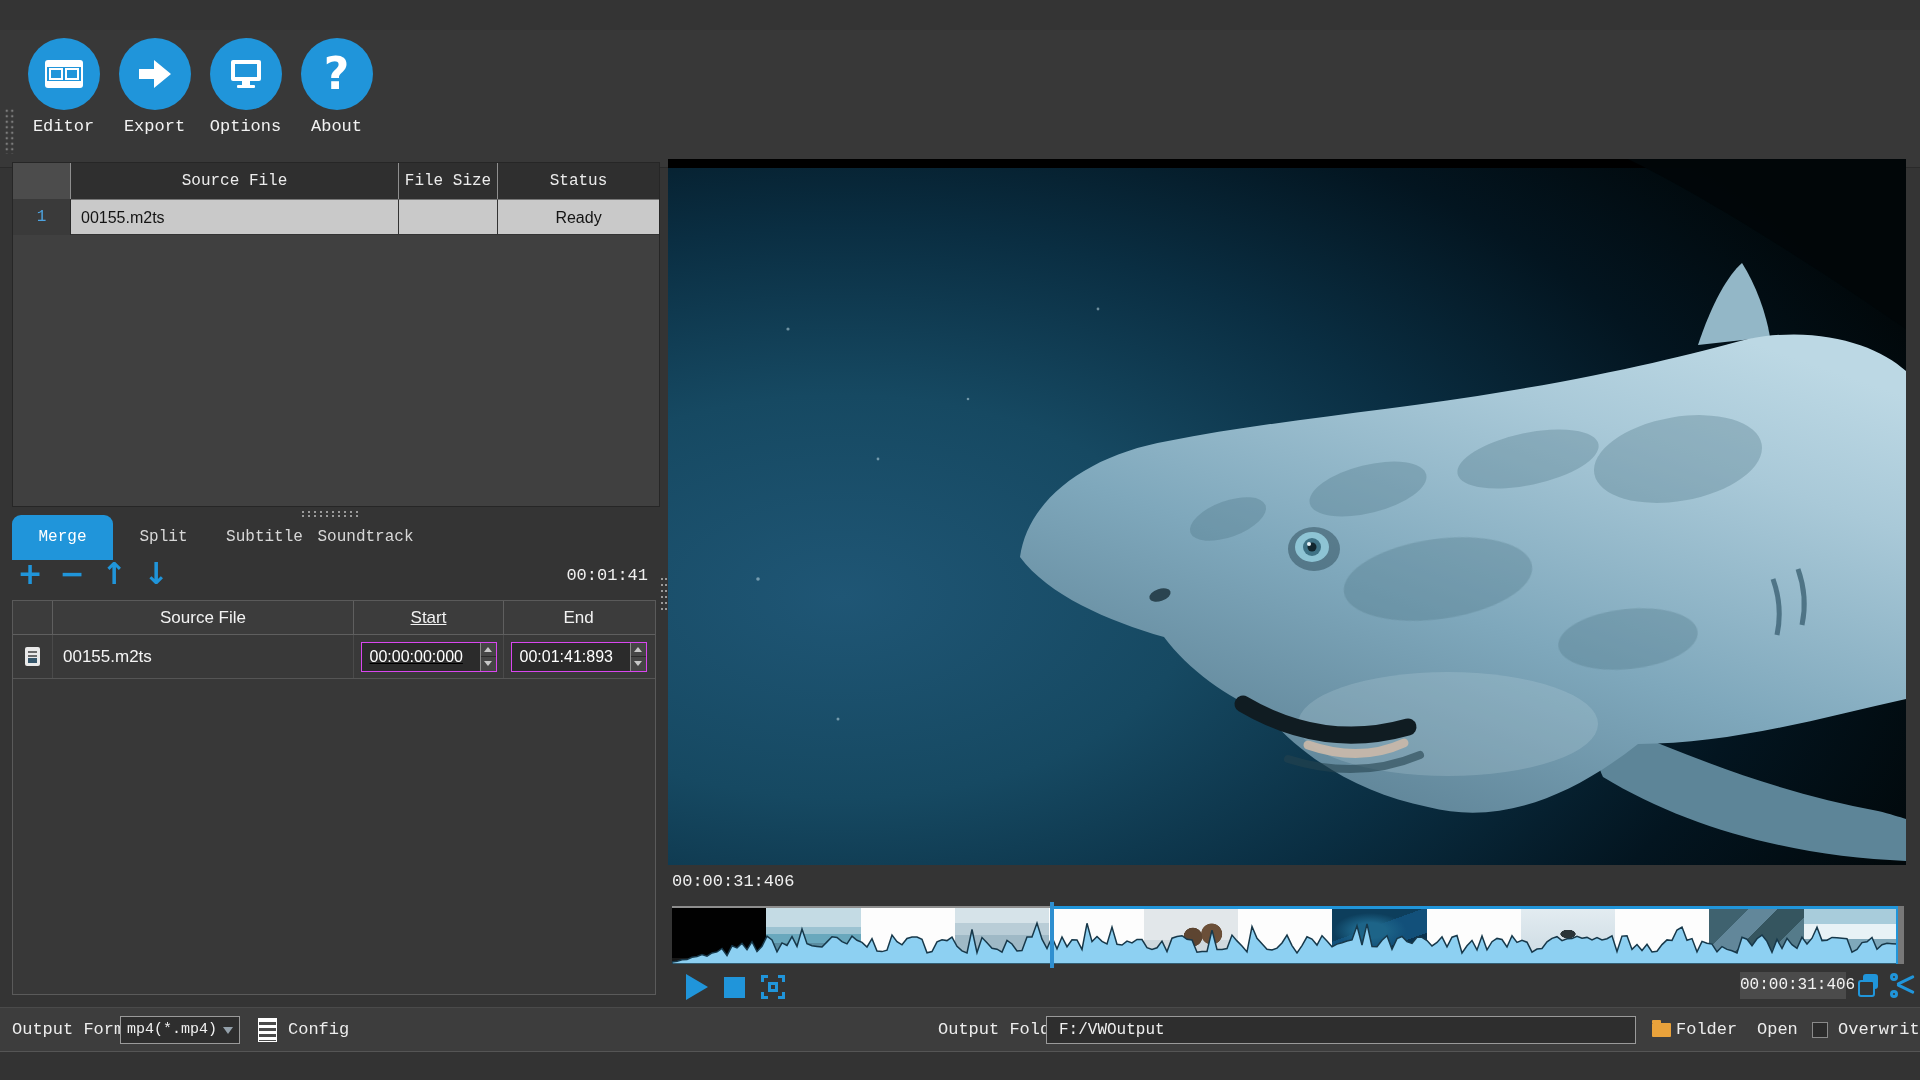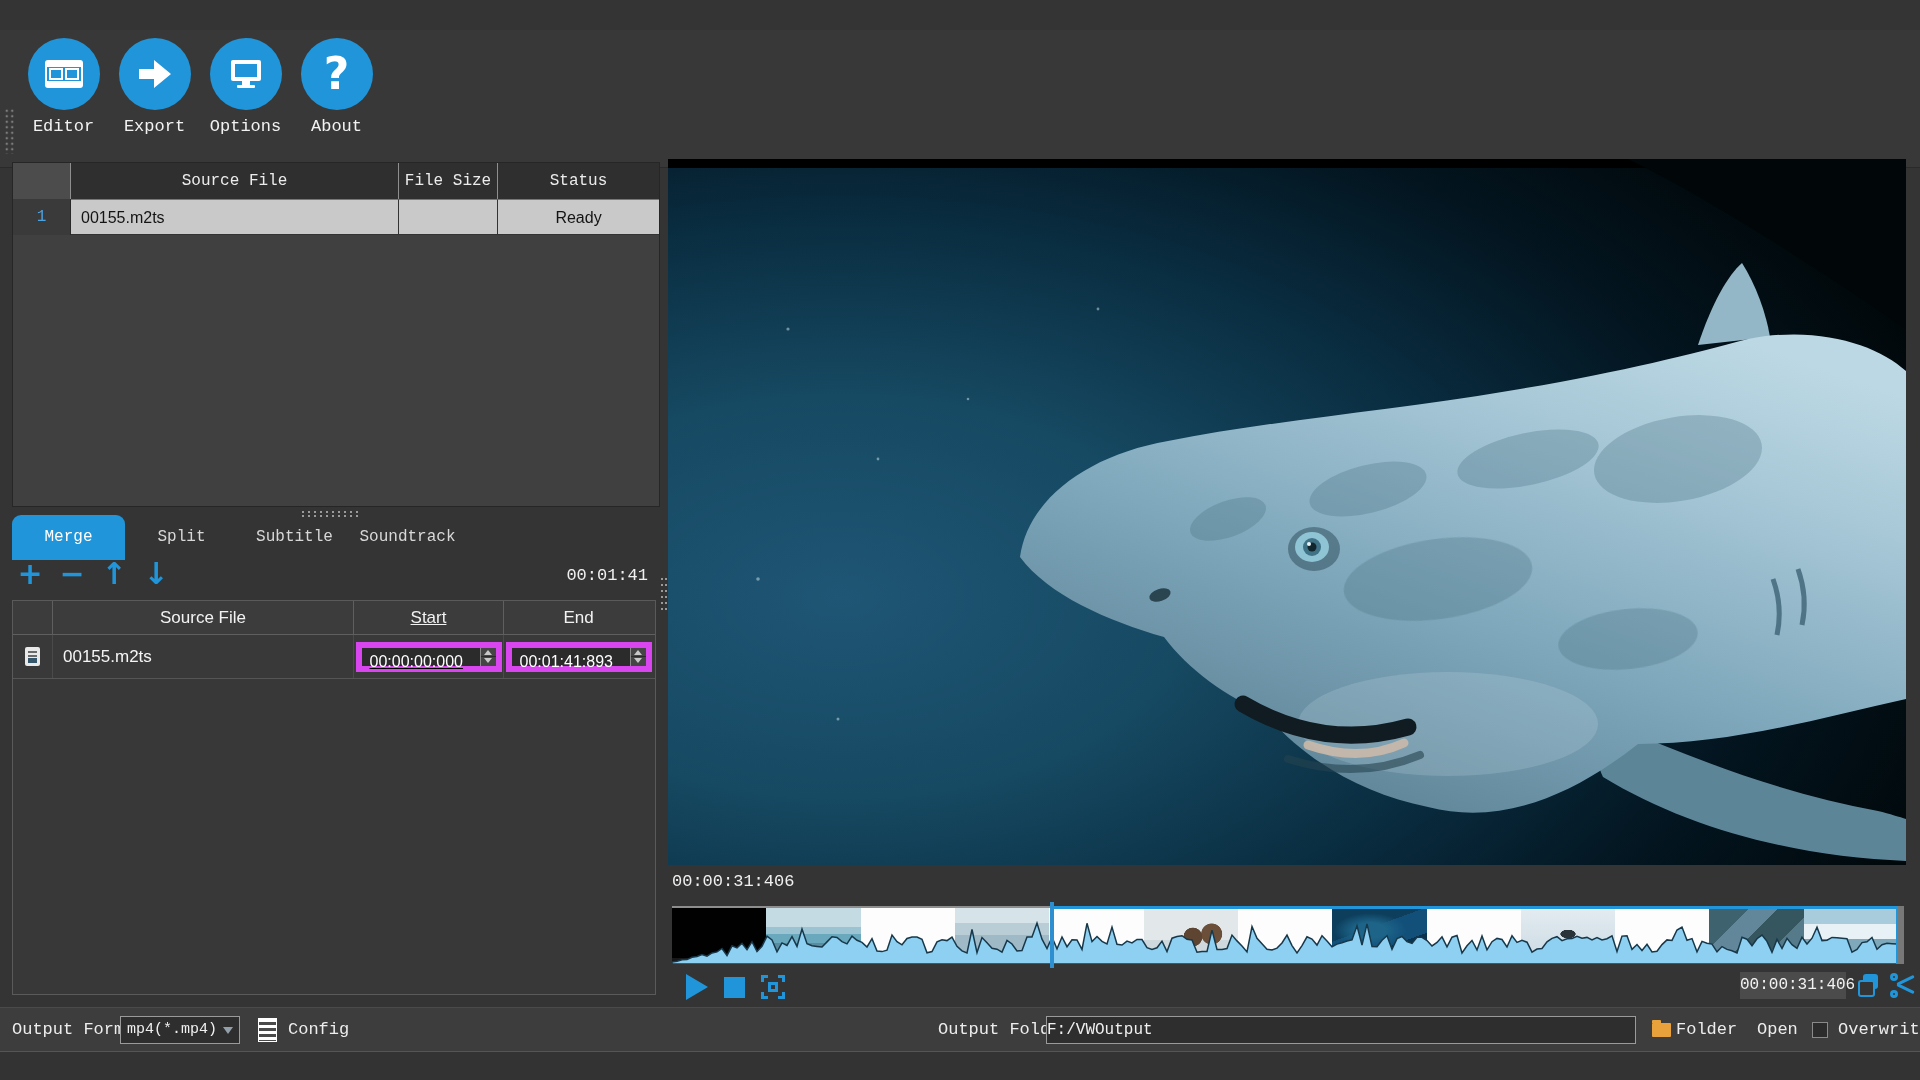--- a/index.html
+++ b/index.html
@@ -57,41 +57,41 @@
   .ft-row{display:flex;height:36px;}
   .ft-num{width:58px;background:#3a3a3a;font:16px/36px var(--mono);color:#4da3e0;text-align:center;border-right:1px solid #2a2a2a;}
   .ft-row .cell{background:var(--selected-row);color:#141414;font:16px/36px var(--sans);border-right:1px solid #333;border-bottom:1px solid #333;border-top:1px solid #777;}
   .ft-row .c-src{padding-left:10px;}
   .ft-row .c-status{text-align:center;}
 
   .hsplit{position:absolute;left:300px;top:510px;width:60px;height:8px;background:radial-gradient(circle,#9a9a9a 1px,transparent 1.3px) 0 0/6px 4px;cursor:row-resize;}
 
   
   .tabs{position:absolute;left:12px;top:515px;height:45px;display:flex;}
-  .tab{width:113px;text-align:center;font:16px/45px var(--mono);color:#d8d8d8;cursor:pointer;}
+  .tab{width:101px;text-align:center;font:16px/45px var(--mono);color:#d8d8d8;cursor:pointer;}
   .tab.active{background:var(--accent);color:#fff;border-radius:9px 9px 0 0;}
 
   
   .merge-tools{position:absolute;left:16px;top:558px;display:flex;gap:14px;}
   .mt-btn{width:28px;height:34px;font:bold 30px/32px var(--glyph);color:var(--accent);text-align:center;cursor:pointer;}
   .merge-duration{position:absolute;left:12px;top:564px;width:636px;text-align:right;font:17px/24px var(--mono);color:#f0f0f0;}
   .vsplit{position:absolute;left:660px;top:576px;width:8px;height:34px;background:radial-gradient(circle,#9a9a9a 1px,transparent 1.3px) 0 0/4px 6px;cursor:col-resize;}
 
   
   .merge-table{position:absolute;left:12px;top:600px;width:644px;height:395px;background:#383838;border:1px solid #5a5a5a;}
   .mt-header{display:flex;height:34px;background:#3c3c3c;border-bottom:1px solid #5f5f5f;}
   .mt-header .cell{font:17px/34px var(--sans);color:#f2f2f2;text-align:center;border-right:1px solid #5f5f5f;}
   .m-ico{width:40px;} .m-src{width:301px;} .m-start{width:150px;text-decoration:underline;} .m-end{width:149px;border-right:none!important;}
   .mt-row{display:flex;height:44px;background:#393939;border-bottom:1px solid #555;}
   .mt-row .cell{border-right:1px solid #4a4a4a;display:flex;align-items:center;}
   .mt-row .m-src{font:17px var(--sans);color:#f5f5f5;padding-left:10px;}
   .doc-ico{width:15px;height:19px;margin:0 auto;background:#e9e9e9;border-radius:2px;position:relative;}
   .doc-ico::before{content:"";position:absolute;left:3px;top:4px;width:9px;height:2px;background:#6a6a6a;box-shadow:0 4px 0 #6a6a6a;}
   .doc-ico::after{content:"";position:absolute;left:3px;bottom:3px;width:9px;height:5px;background:#35566b;}
-  .spinbox{display:flex;height:30px;margin:0 auto;border:6px solid #d946ef;background:#2b2b2b;}
+  .spinbox{display:flex;height:30px;margin:0 auto;border:1px solid #d946ef;background:#2b2b2b;}
   .spin-val{width:118px;font:16px/28px var(--sans);color:#fff;padding-left:8px;}
   .spin-btns{width:16px;border-left:1px solid #8a8a8a;display:flex;flex-direction:column;}
   .spin-up,.spin-down{flex:1;background:#454545;display:flex;align-items:center;justify-content:center;cursor:pointer;}
   .spin-up{border-bottom:1px solid #2b2b2b;}
   .tri-up{width:0;height:0;border:4px solid transparent;border-bottom:5px solid #c8c8c8;margin-top:-3px;}
   .tri-down{width:0;height:0;border:4px solid transparent;border-top:5px solid #c8c8c8;margin-bottom:-3px;}
 
   
   .preview{position:absolute;left:668px;top:159px;width:1238px;height:706px;background:#01080d;cursor:pointer;}
   .preview svg{display:block;}
@@ -138,21 +138,21 @@
   .ic-scissors .h1,.ic-scissors .h2{position:absolute;left:0;width:8px;height:8px;border:3px solid var(--accent);border-radius:50%;}
   .ic-scissors .h1{top:1px;} .ic-scissors .h2{bottom:0;}
 
   
   .bottom-bar{position:absolute;left:0;top:1007px;width:1920px;height:44px;background:#3d3d3d;border-top:1px solid #4a4a4a;}
   .bb-label{position:absolute;font:17px/44px var(--mono);color:#ededed;}
   .dropdown{position:absolute;left:120px;top:8px;width:120px;height:28px;background:#2e2e2e;border:1px solid #9a9a9a;display:flex;align-items:center;cursor:pointer;}
   .dd-text{flex:1;font:15px/26px var(--mono);color:#f0f0f0;padding-left:6px;white-space:nowrap;}
   .dd-arrow{width:0;height:0;border:5px solid transparent;border-top:7px solid #93a0aa;margin:6px 6px 0 0;}
   .ic-config{position:absolute;left:258px;top:10px;width:19px;height:24px;background:repeating-linear-gradient(180deg,#ffffff 0 3px,#4a4a4a 3px 6px);border:1px solid #fff;cursor:pointer;}
-  .folder-input{position:absolute;left:1046px;top:8px;width:590px;height:28px;background:#2e2e2e;border:1px solid #9a9a9a;color:#f0f0f0;font:16px/26px var(--mono);padding:0 0;}
+  .folder-input{position:absolute;left:1046px;top:8px;width:590px;height:28px;background:#2e2e2e;border:1px solid #9a9a9a;color:#f0f0f0;font:16px/26px var(--mono);padding:0 12px;}
   .ic-folder{position:absolute;left:1652px;top:15px;width:19px;height:14px;background:var(--folder-icon);border-radius:1px;cursor:pointer;}
   .ic-folder::before{content:"";position:absolute;left:0;top:-3px;width:9px;height:3px;background:var(--folder-icon);border-radius:1px 1px 0 0;}
   .checkbox{position:absolute;left:1812px;top:14px;width:16px;height:16px;background:#2c2c2c;border:1px solid #8a8a8a;cursor:pointer;}
   .bottom-strip{position:absolute;left:0;top:1051px;width:1920px;height:29px;background:#333;border-top:1px solid #555;}
 </style>
 </head>
 <body>
 
 <div class="app">
 

